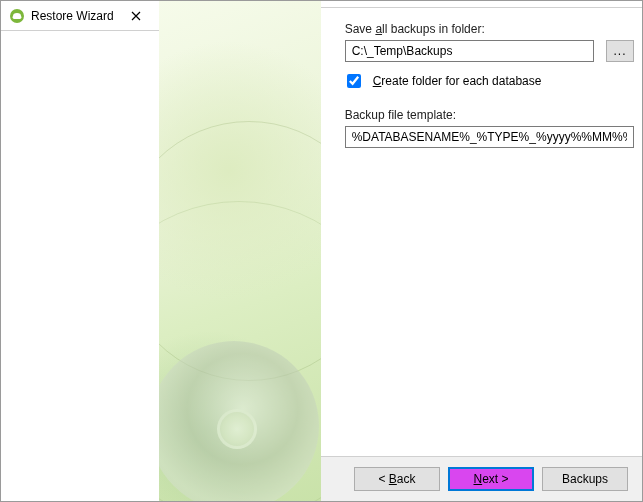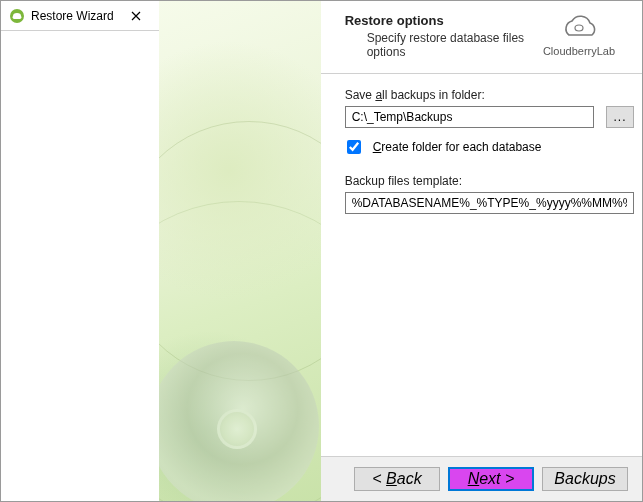--- a/index.html
+++ b/index.html
@@ -191,24 +191,23 @@
       display: flex;
       justify-content: flex-end;
       gap: 8px;
       background: #f0f0f0;
     }
     .navbtn {
       min-width: 86px;
       height: 24px;
       border: 1px solid #adadad;
       background: #e1e1e1;
-      font-size: 16px;
+      font-size: 12px;
       font-family: inherit;
       cursor: pointer;
-      font-style: italic;
     }
     .navbtn.primary {
       border: 2px solid #0078d7;
       background: #d946ef;
       padding-top: 0;
     }
     .accel { text-decoration: underline; }
   </style>
 </head>
 <body>
@@ -233,56 +232,41 @@
   <div class="body-area">
 
     <div class="sidebar">
       <div class="curve1"></div>
       <div class="curve2"></div>
       <div class="disc"></div>
     </div>
 
     <div class="right-panel">
 
-      <div class="header-block">
-        <div class="header-text">
-          <h1>Restore options</h1>
-          <div class="subtitle">Specify restore database files options</div>
-        </div>
-        <div class="logo-area">
-          <span class="cloud-icon">
-            <svg width="48" height="30" viewBox="0 0 48 30">
-              <path d="M14 22 a8 8 0 0 1 3 -14 a10 10 0 0 1 18 2 a7 7 0 0 1 2 12 z" fill="none" stroke="#7a7a7a" stroke-width="1.6"></path>
-              <ellipse cx="24" cy="15" rx="4" ry="3" fill="none" stroke="#7a7a7a" stroke-width="1.2"></ellipse>
-            </svg>
-          </span>
-          <div class="brand">CloudberryLab</div>
-        </div>
-      </div>
 
       <div class="separator"></div>
 
       <div class="form-area">
 
         <div class="field-label">
           <span>Save </span><span class="accel">a</span><span>ll backups in folder:</span>
         </div>
         <div class="row">
           <input type="text" class="txt" value="C:\_Temp\Backups" style="">
           <button class="browse-btn">...</button>
         </div>
 
         <label class="checkbox-row">
           <input type="checkbox" checked="" style="">
           <span>
             <span></span><span class="accel">C</span><span>reate folder for each database</span>
           </span>
         </label>
 
-        <div class="field-label">Backup files template:</div>
+        <div class="field-label">Backup file template:</div>
         <div class="row">
           <input type="text" class="txt" value="%DATABASENAME%_%TYPE%_%yyyy%%MM%%dd%%HH%%mm%%ss%.bak" style="">
         </div>
 
       </div>
 
       <div class="footer">
         <button class="navbtn">
           <span>&lt; </span><span class="accel">B</span><span>ack</span>
         </button>

